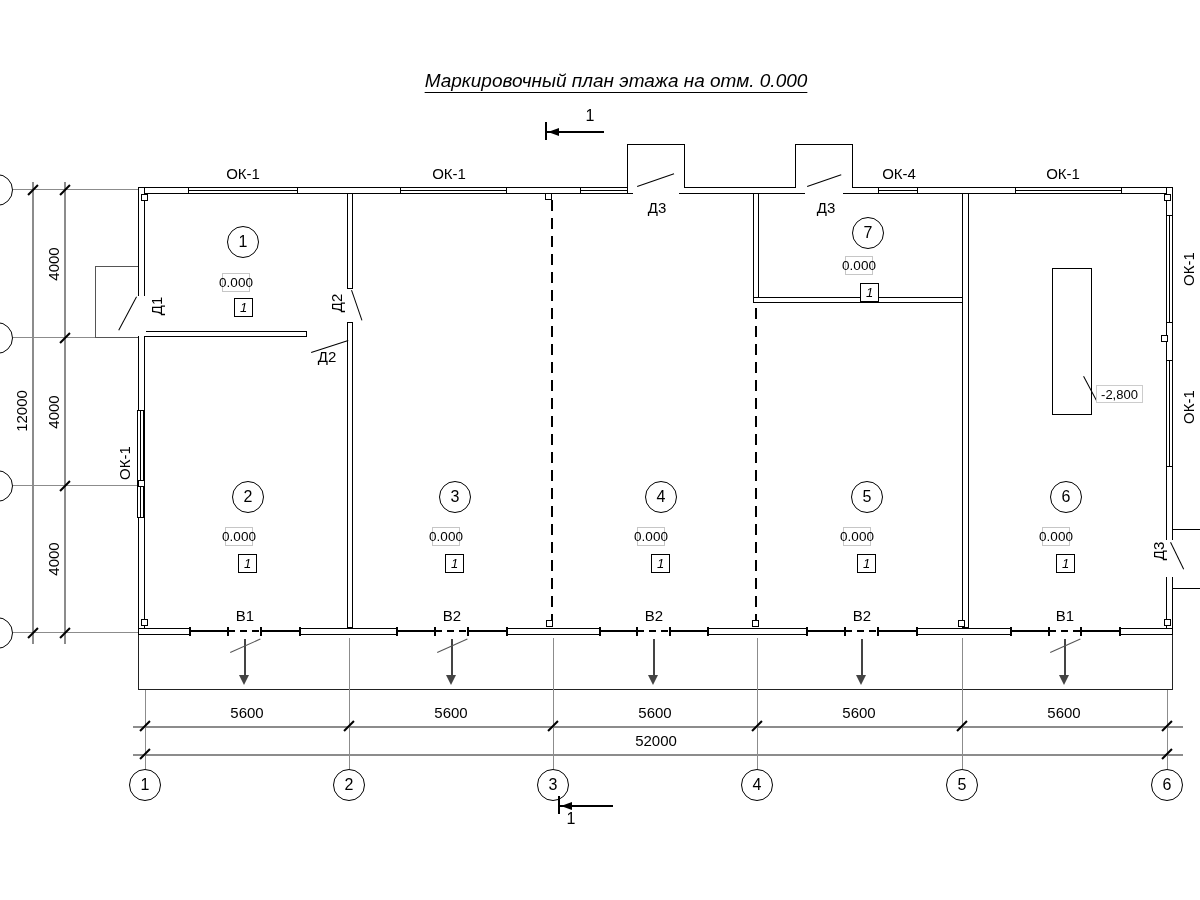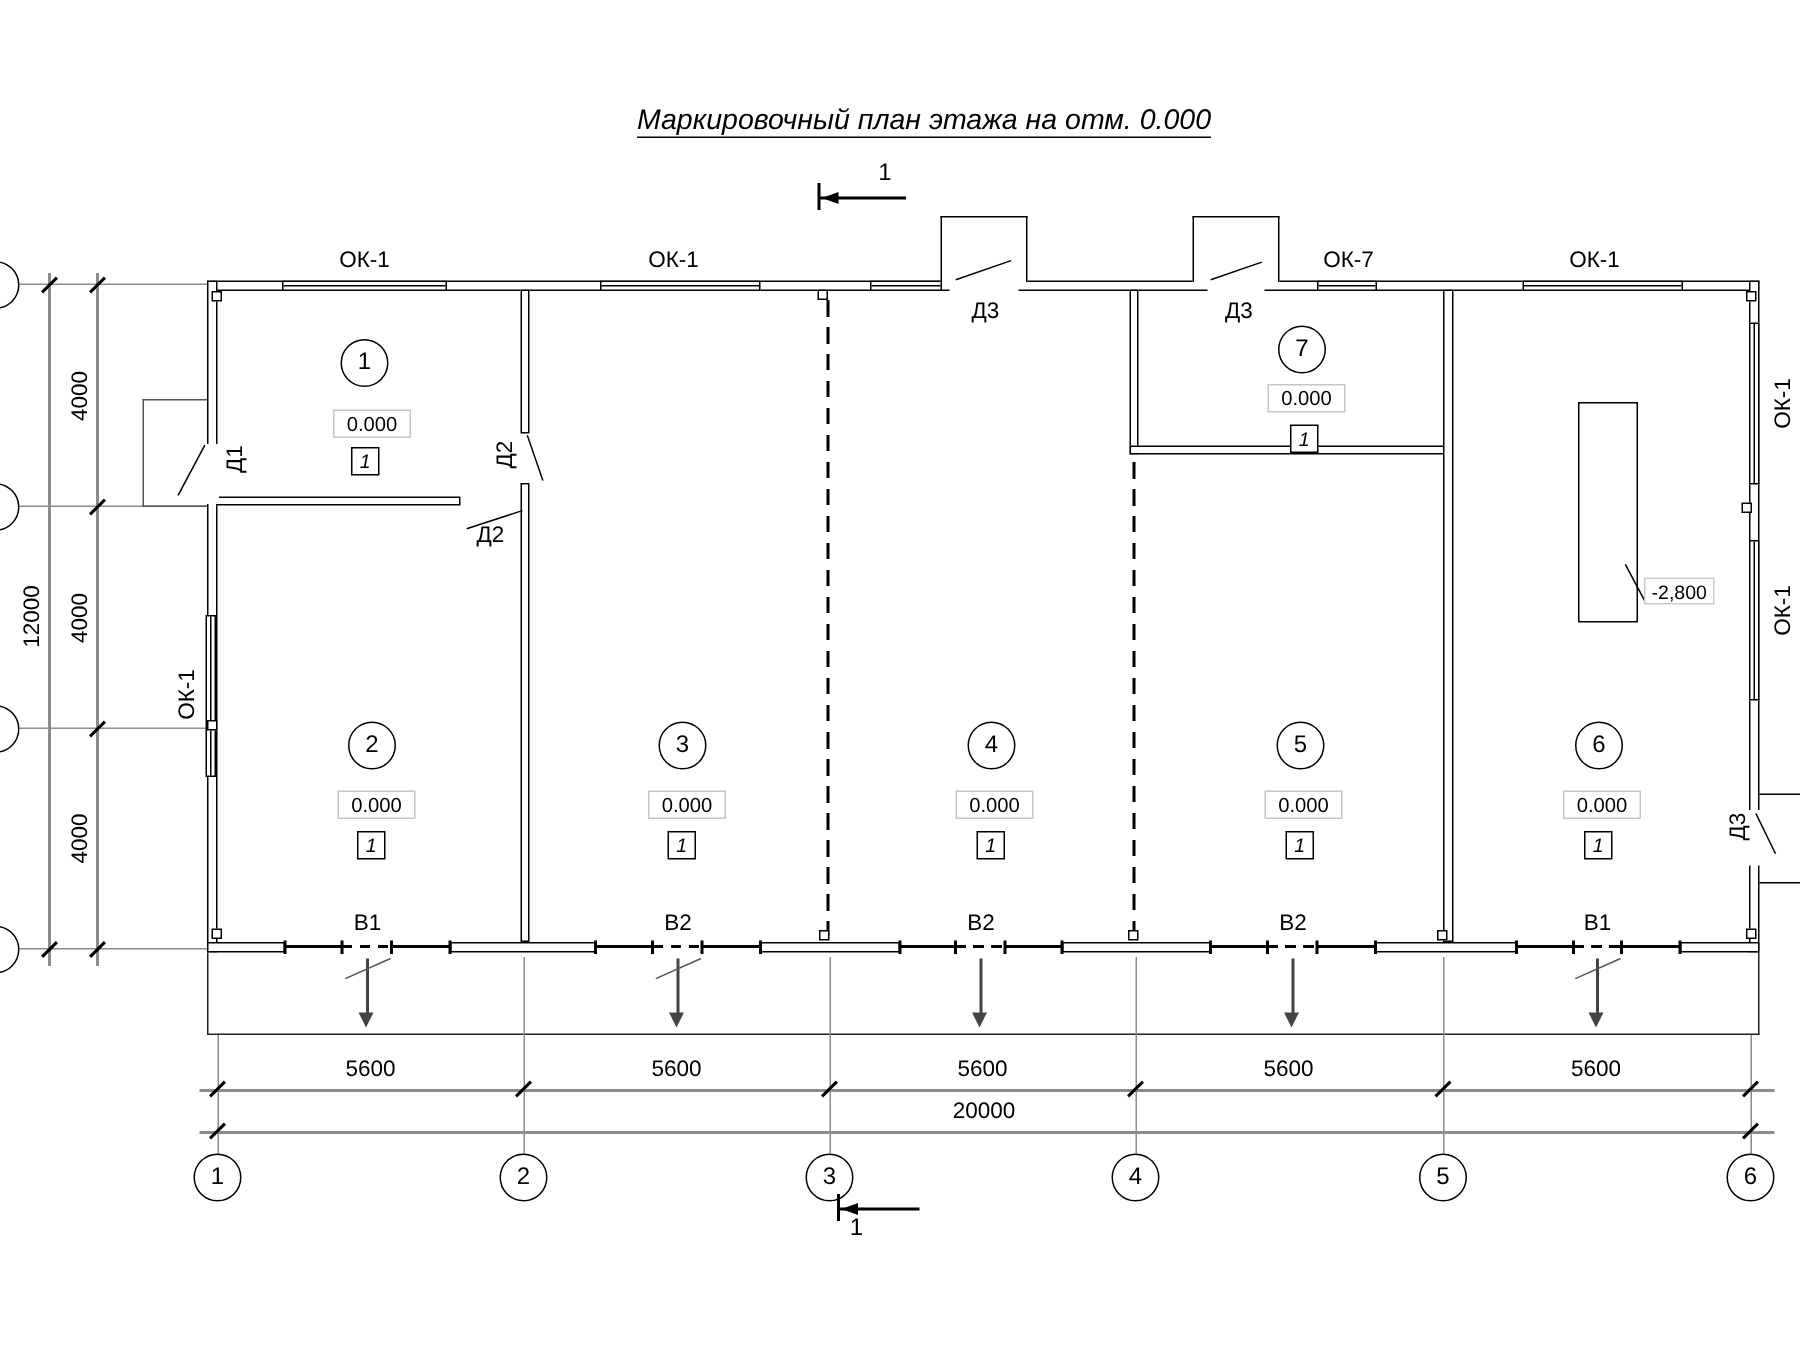--- a/index.html
+++ b/index.html
@@ -24,21 +24,21 @@
   .tick45{position:absolute;width:14px;height:2px;background:#000;transform:rotate(-45deg)}
   .gtick{position:absolute;width:2px;height:9px;background:#000}
   .gdash{position:absolute;height:1.5px;background:repeating-linear-gradient(to right,#000 0 7px,transparent 7px 12px)}
   .gshaft{position:absolute;width:1.5px;background:#444}
   .ah-down{position:absolute;width:0;height:0;border-left:5px solid transparent;border-right:5px solid transparent;border-top:10px solid #444}
   .ah-left{position:absolute;width:0;height:0;border-top:4px solid transparent;border-bottom:4px solid transparent;border-right:11px solid #000}
   .sq{position:absolute;width:7px;height:7px;box-sizing:border-box;border:1px solid #000;background:#fff}
   .lbl{position:absolute;font-size:15px;text-align:center;white-space:nowrap}
   .vlbl{position:absolute;width:60px;height:16px;font-size:15px;text-align:center;white-space:nowrap;transform:rotate(-90deg)}
   .circle{position:absolute;width:32px;height:32px;box-sizing:border-box;border:1.5px solid #000;border-radius:50%;background:#fff;display:flex;align-items:center;justify-content:center;font-size:16px}
-  .elev{position:absolute;width:52px;height:19px;box-sizing:border-box;border:1px solid #c6c6c6;background:#fff;display:flex;align-items:center;justify-content:center;font-size:13.5px}
+  .elev{position:absolute;width:28px;height:19px;box-sizing:border-box;border:1px solid #c6c6c6;background:#fff;display:flex;align-items:center;justify-content:center;font-size:13.5px}
   .mark{position:absolute;width:19px;height:19px;box-sizing:border-box;border:1.5px solid #000;background:#fff;display:flex;align-items:center;justify-content:center;font-size:13px;font-style:italic}
   .pit{position:absolute;box-sizing:border-box;border:1.5px solid #000;background:#fff}
   .pitlbl{position:absolute;box-sizing:border-box;border:1px solid #ccc;background:#fff;display:flex;align-items:center;justify-content:center;font-size:13px}
 </style>
 </head>
 <body>
 
 <div id="canvas">
 
   <div class="title" style="left:16px;width:100%;top:70px;text-align:center">Маркировочный план этажа на отм. 0.000</div>
@@ -79,21 +79,21 @@
   <div class="tick45" style="left:750px;top:725px"></div>
   <div class="tick45" style="left:955px;top:725px"></div>
   <div class="tick45" style="left:1160px;top:725px"></div>
   <div class="tick45" style="left:138px;top:753px"></div>
   <div class="tick45" style="left:1160px;top:753px"></div>
   <div class="lbl" style="left:217px;top:704px;width:60px">5600</div>
   <div class="lbl" style="left:421px;top:704px;width:60px">5600</div>
   <div class="lbl" style="left:625px;top:704px;width:60px">5600</div>
   <div class="lbl" style="left:829px;top:704px;width:60px">5600</div>
   <div class="lbl" style="left:1034px;top:704px;width:60px">5600</div>
-  <div class="lbl" style="left:616px;top:732px;width:80px">20000</div>
+  <div class="lbl" style="left:616px;top:732px;width:80px">52000</div>
   <div class="circle" style="left:129px;top:769px">1</div>
   <div class="circle" style="left:333px;top:769px">2</div>
   <div class="circle" style="left:537px;top:769px">3</div>
   <div class="circle" style="left:741px;top:769px">4</div>
   <div class="circle" style="left:946px;top:769px">5</div>
   <div class="circle" style="left:1151px;top:769px">6</div>
 
   <div class="wall" style="left:138px;top:187px;width:1035px;height:7px"></div>
   <div class="wall" style="left:138px;top:187px;width:7px;height:448px"></div>
   <div class="wall" style="left:1166px;top:187px;width:7px;height:448px"></div>
@@ -204,21 +204,21 @@
   <div class="gtick" style="left:1048px;top:627px"></div>
   <div class="gtick" style="left:1080px;top:627px"></div>
   <div class="gtick" style="left:1119px;top:627px"></div>
   <div class="lbl" style="left:1040px;top:607px;width:50px">В1</div>
   <div class="gshaft" style="left:1064px;top:639px;height:38px"></div>
   <div class="ah-down" style="left:1059px;top:675px"></div>
   <div class="slash" style="left:1050px;top:652px;width:33px"></div>
 
   <div class="lbl" style="left:213px;top:165px;width:60px">ОК-1</div>
   <div class="lbl" style="left:419px;top:165px;width:60px">ОК-1</div>
-  <div class="lbl" style="left:869px;top:165px;width:60px">ОК-7</div>
+  <div class="lbl" style="left:869px;top:165px;width:60px">ОК-4</div>
   <div class="lbl" style="left:1033px;top:165px;width:60px">ОК-1</div>
   <div class="vlbl" style="left:94px;top:455px">ОК-1</div>
   <div class="vlbl" style="left:1158px;top:261px">ОК-1</div>
   <div class="vlbl" style="left:1158px;top:399px">ОК-1</div>
   <div class="vlbl" style="left:126px;top:298px">Д1</div>
   <div class="vlbl" style="left:306px;top:295px">Д2</div>
   <div class="lbl" style="left:302px;top:348px;width:50px">Д2</div>
   <div class="lbl" style="left:632px;top:199px;width:50px">Д3</div>
   <div class="lbl" style="left:801px;top:199px;width:50px">Д3</div>
   <div class="vlbl" style="left:1128px;top:543px">Д3</div>

